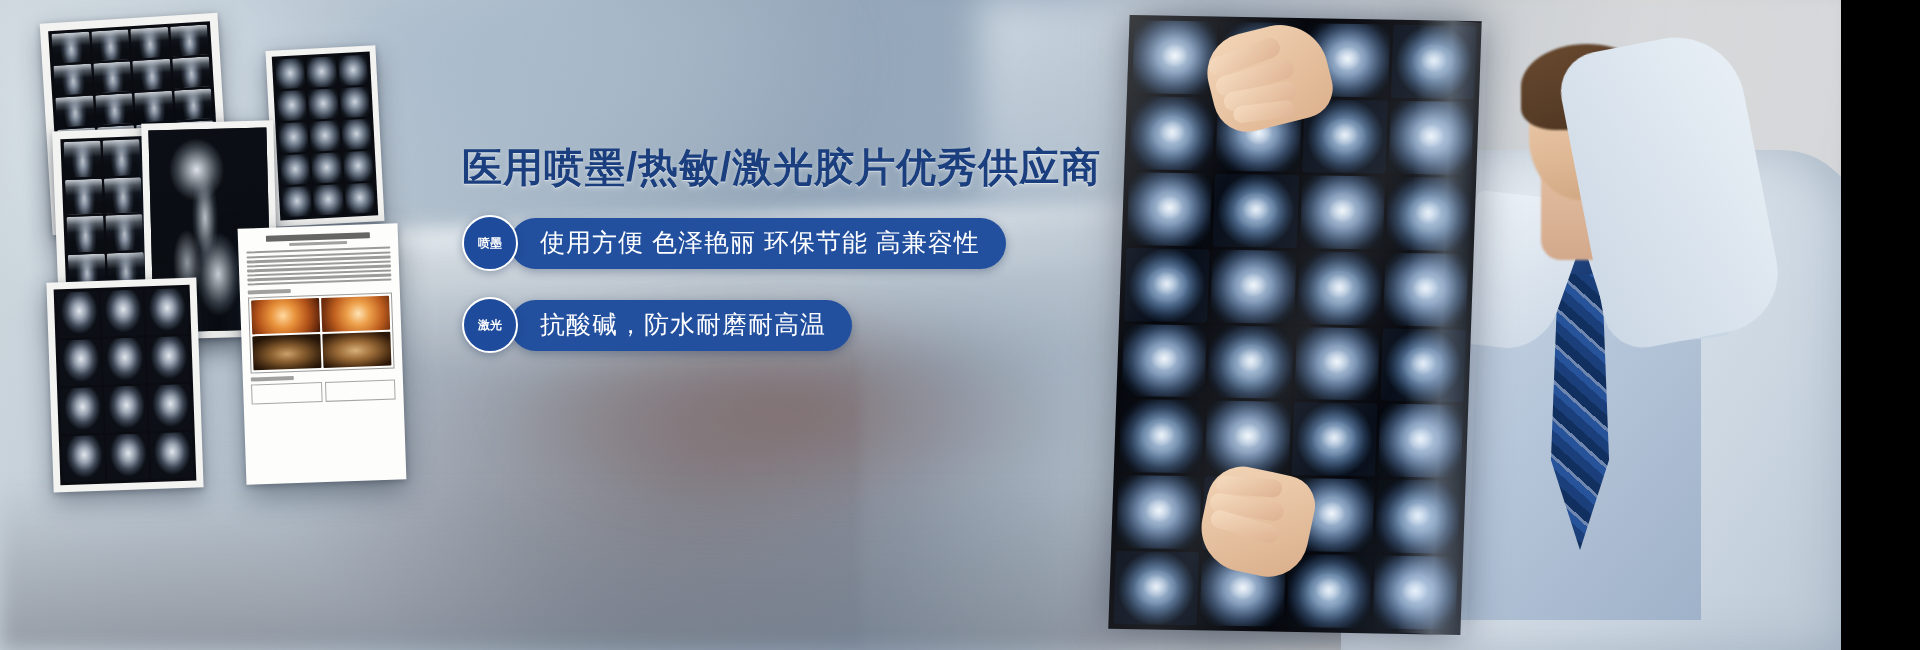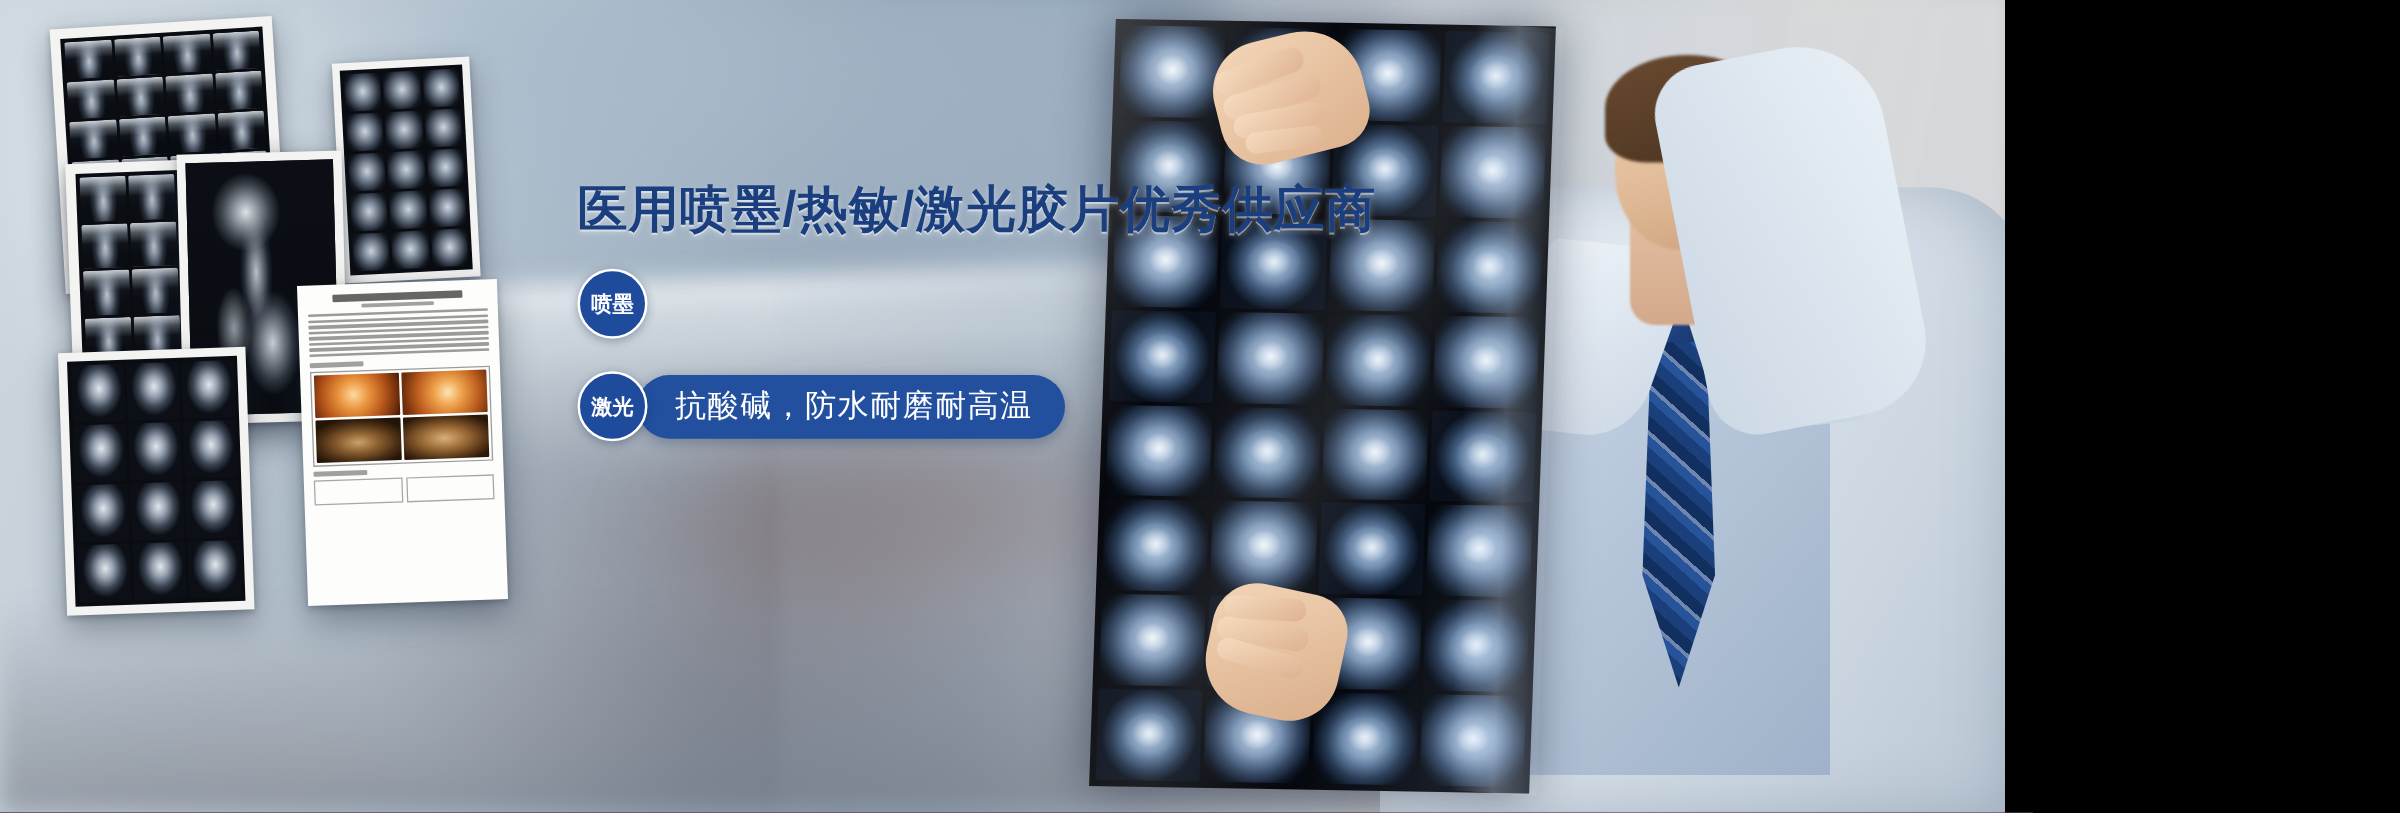--- a/index.html
+++ b/index.html
@@ -1,20 +1,20 @@
 <!DOCTYPE html>
 <html><head>
 <meta charset="utf-8">
 <style>
   html,body{margin:0;padding:0;background:#000;}
   body{font-family:"Liberation Sans","DejaVu Sans",sans-serif;}
 
   .banner{
-    position:relative;width:1604px;height:650px;overflow:hidden;
-    background:#f0abfc;
+    position:relative;width:1841px;height:650px;overflow:hidden;
+    background:#fdba74;
     text-align:right;
   }
 
   
   .bg-base{
     position:absolute;inset:0;
     background:
       linear-gradient(105deg,#cfd8de 0%,#c2ced8 12%,#aebdcb 26%,#97a9bb 40%,
                       #8fa3b8 52%,#a8b3bf 62%,#c3c8cc 72%,#d9d8d6 82%,#cfcfd2 92%,#b9bcc4 100%);
   }
@@ -269,21 +269,21 @@
     font-size:40px;font-weight:bold;letter-spacing:1px;
     color:#1b3f7e;
     text-shadow:0 1px 0 rgba(255,255,255,.45), 0 2px 5px rgba(255,255,255,.35);
     white-space:nowrap;
   }
   .rows{position:absolute;left:462px;top:215px;}
   .row{display:flex;align-items:center;margin-bottom:26px;}
   .tagcircle{
     width:52px;height:52px;border-radius:50%;
     background:#1e4b9c;border:2px solid #ffffff;
-    color:#fff;font-size:17px;font-weight:bold;
+    color:#fff;font-size:12px;font-weight:bold;
     display:flex;align-items:center;justify-content:center;
     box-shadow:0 2px 8px rgba(20,40,80,.35);
     flex:none;letter-spacing:0;
     z-index:2;
   }
   .pill{
     margin-left:-8px;
     background:#22509f;
     color:#ffffff;font-size:25px;font-weight:normal;
     padding:10px 26px 11px 30px;
@@ -510,20 +510,21 @@
     </div>
   </div>
 
   <div class="content">
     <div class="headline">医用喷墨/热敏/激光胶片优秀供应商</div>
 
     <div class="rows">
 
       <div class="row">
         <div class="tagcircle">喷墨</div>
+        <div class="pill">使用方便 色泽艳丽 环保节能 高兼容性</div>
       </div>
 
 
       <div class="row">
         <div class="tagcircle">激光</div>
         <div class="pill">抗酸碱，防水耐磨耐高温</div>
       </div>
 
     </div>
   </div>

